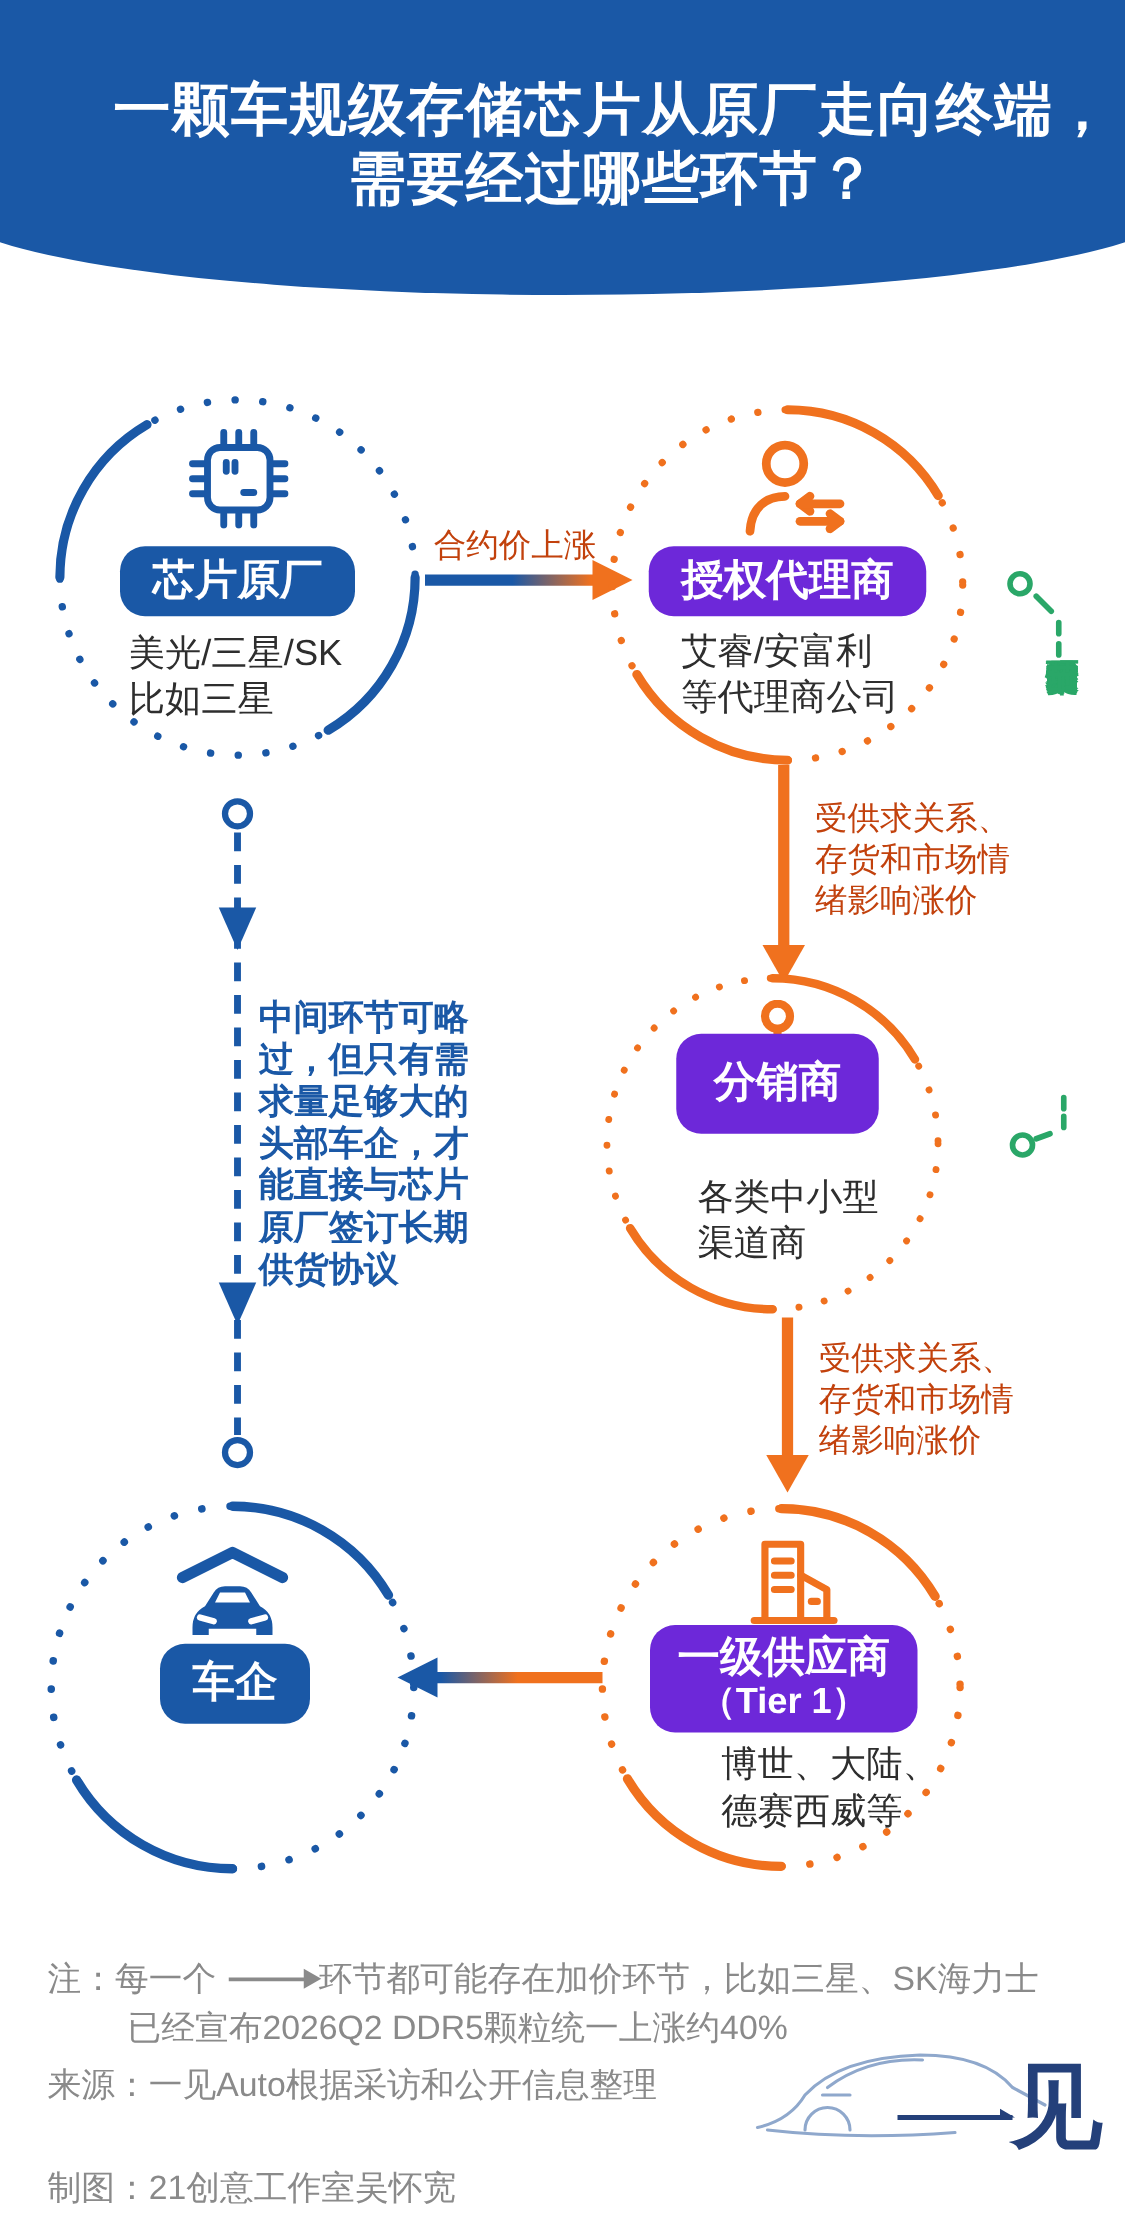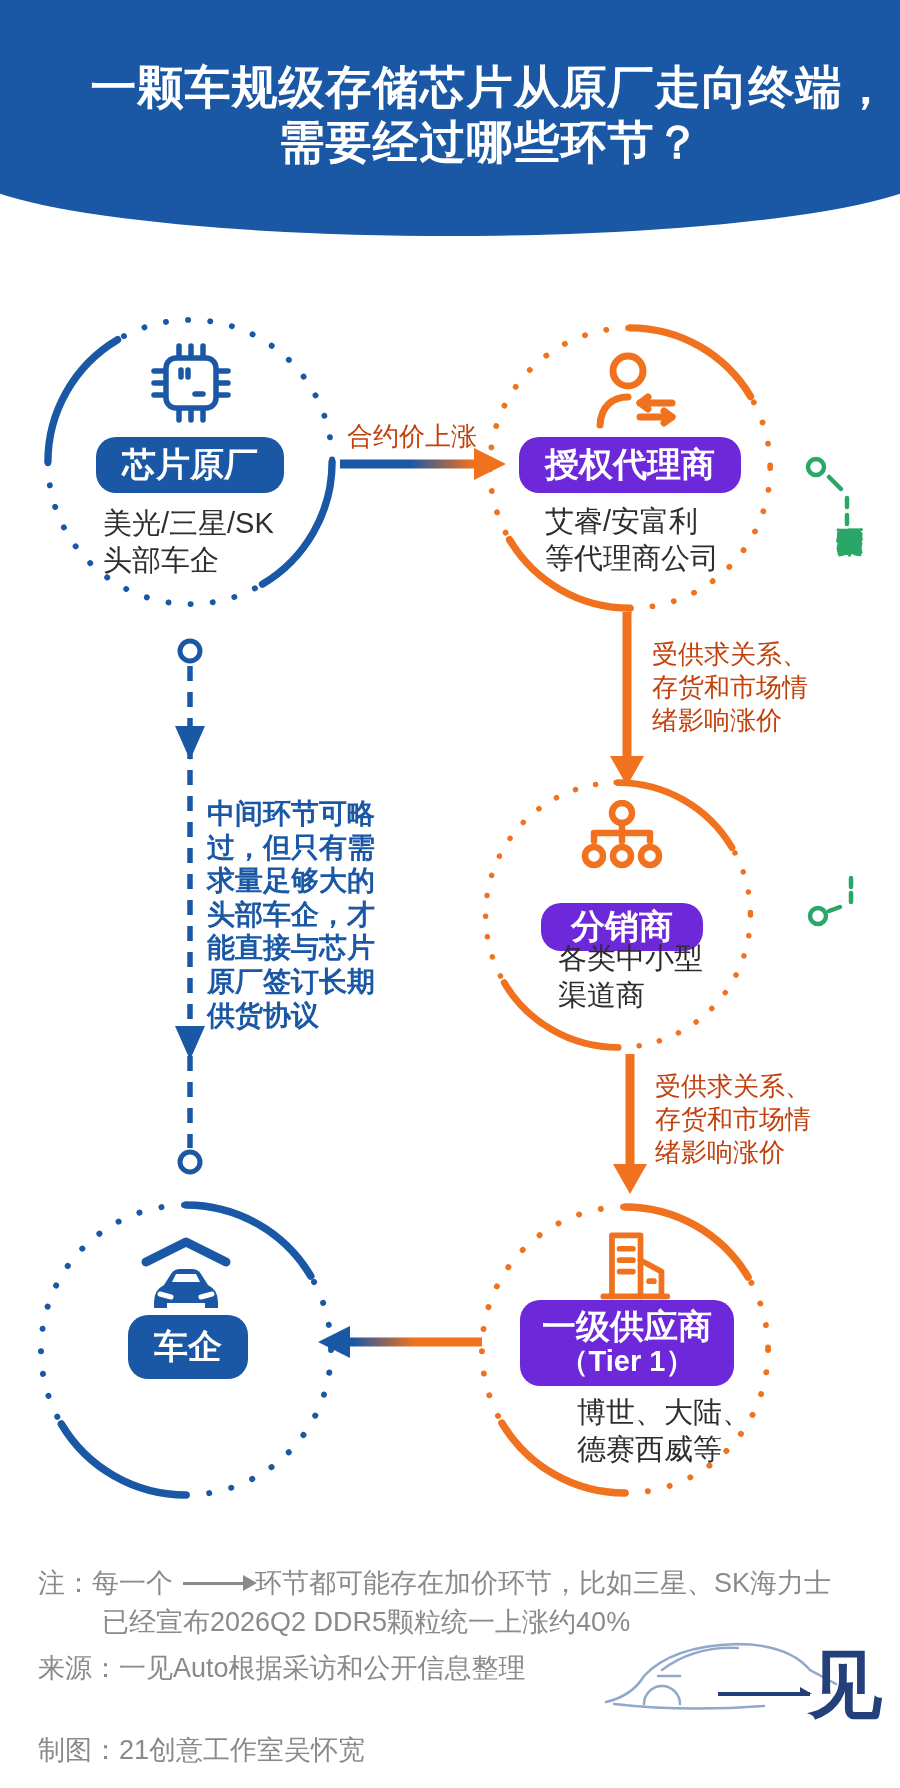--- a/index.html
+++ b/index.html
@@ -150,21 +150,21 @@
         <rect x="15" y="15" width="50" height="50" rx="10"></rect>
         <path d="M30 27 v7 M37 27 v7"></path>
         <path d="M44 51 h8"></path>
       </g>
     </svg>
   </div>
   <div class="badge bg-blue" style="left:190px;top:437px;height:56px;padding:0 26px;">
     <span class="l1">芯片原厂</span>
   </div>
   <div class="sub" style="left:103px;top:505px;">美光/三星/SK
-头部车企</div>
+比如三星</div>
 
   <div class="node orange" style="left:485px;top:323px;width:290px;height:290px;">
     <svg class="ring vert" viewBox="0 0 300 300">
       <circle class="dots" cx="150" cy="150" r="145"></circle>
       <circle class="arcs" cx="150" cy="150" r="145"></circle>
     </svg>
     <svg class="icon" style="left:103px;top:26px;width:90px;height:86px;" viewBox="0 0 90 86">
       <g stroke="#F0711E" stroke-width="7" fill="none" stroke-linecap="round" stroke-linejoin="round">
         <circle cx="40" cy="22" r="15"></circle>
         <path d="M12 76 c1-19 13-28 28-28"></path>
@@ -189,21 +189,21 @@
     <svg class="icon" style="left:99px;top:22px;width:84px;height:74px;" viewBox="0 0 84 74">
       <g stroke="#F0711E" stroke-width="6.5" fill="none" stroke-linecap="round" stroke-linejoin="round">
         <circle cx="42" cy="13" r="10"></circle>
         <path d="M42 23 v10 M42 33 H14 v8 M42 33 h28 v8 M42 33 v8"></path>
         <circle cx="14" cy="56" r="9"></circle>
         <circle cx="42" cy="56" r="9"></circle>
         <circle cx="70" cy="56" r="9"></circle>
       </g>
     </svg>
   </div>
-  <div class="badge bg-orange" style="left:622px;top:903px;height:48px;padding:0 30px;">
+  <div class="badge bg-orange" style="left:622px;top:827px;height:48px;padding:16px 30px;">
     <span class="l1">分销商</span>
   </div>
   <div class="sub" style="left:558px;top:940px;">各类中小型
 渠道商</div>
 
   <div class="node orange" style="left:477px;top:1202px;width:296px;height:296px;">
     <svg class="ring vert" viewBox="0 0 300 300">
       <circle class="dots" cx="150" cy="150" r="145"></circle>
       <circle class="arcs" cx="150" cy="150" r="145"></circle>
     </svg>

